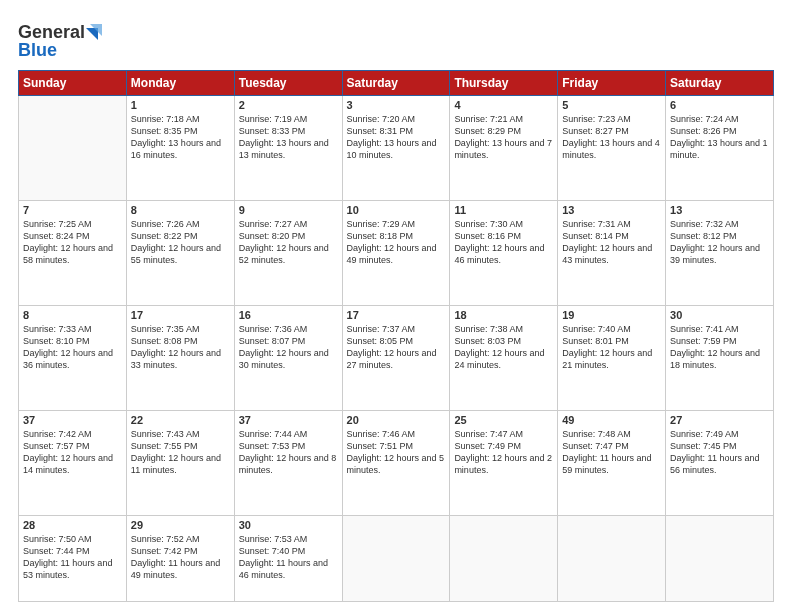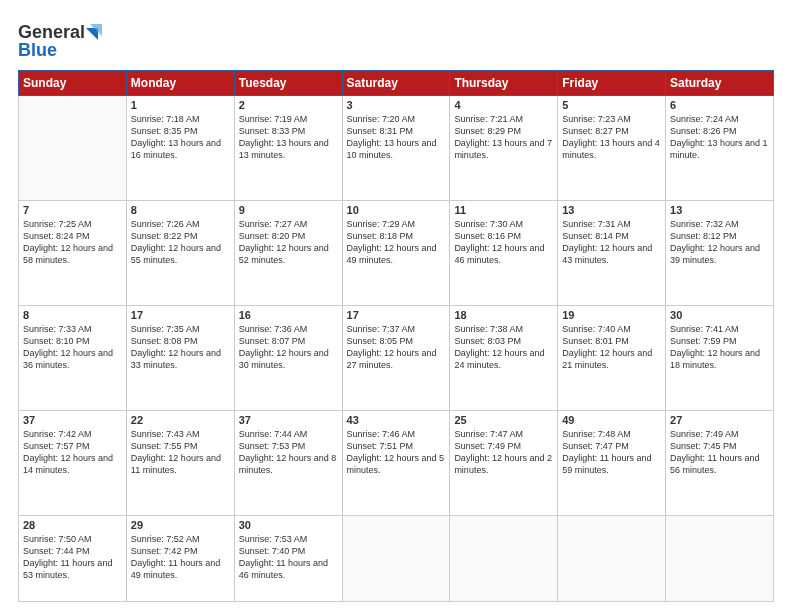--- a/index.html
+++ b/index.html
@@ -205,21 +205,21 @@
           </td>
           <td>
             <span class="day-num">22</span>
             <div class="cell-content">Sunrise: 7:43 AM<br>Sunset: 7:55 PM<br>Daylight: 12 hours and 11 minutes.</div>
           </td>
           <td>
             <span class="day-num">37</span>
             <div class="cell-content">Sunrise: 7:44 AM<br>Sunset: 7:53 PM<br>Daylight: 12 hours and 8 minutes.</div>
           </td>
           <td>
-            <span class="day-num">43</span>
+            <span class="day-num">20</span>
             <div class="cell-content">Sunrise: 7:46 AM<br>Sunset: 7:51 PM<br>Daylight: 12 hours and 5 minutes.</div>
           </td>
           <td>
             <span class="day-num">25</span>
             <div class="cell-content">Sunrise: 7:47 AM<br>Sunset: 7:49 PM<br>Daylight: 12 hours and 2 minutes.</div>
           </td>
           <td>
             <span class="day-num">49</span>
             <div class="cell-content">Sunrise: 7:48 AM<br>Sunset: 7:47 PM<br>Daylight: 11 hours and 59 minutes.</div>
           </td>

